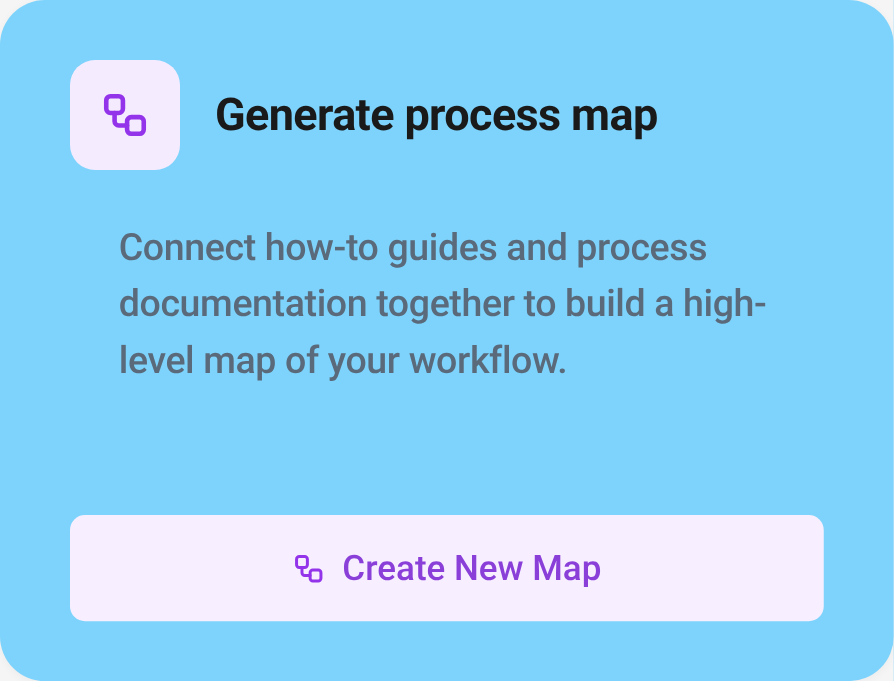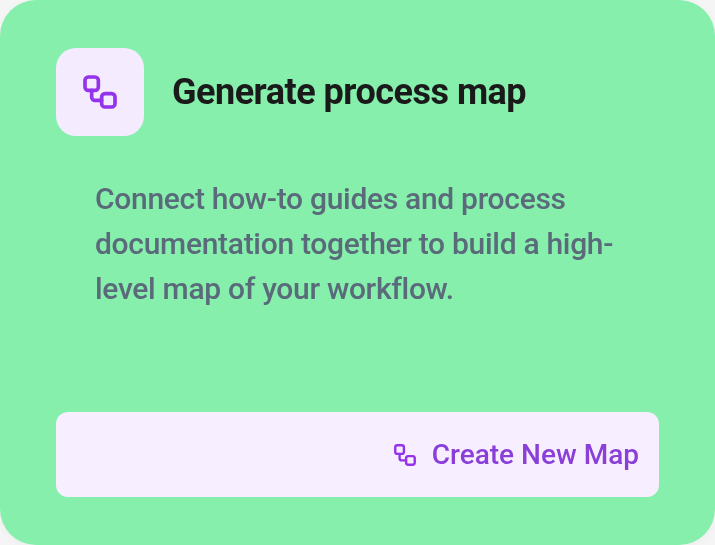--- a/index.html
+++ b/index.html
@@ -10,21 +10,21 @@
     body {
       font-family: -apple-system, BlinkMacSystemFont, 'Segoe UI', Roboto, Helvetica, Arial, sans-serif;
       background: #f5f5f5;
       display: flex;
       align-items: center;
       justify-content: center;
       width: 715px;
       height: 545px;
     }
     .card {
-      background: #86efac;
+      background: #7dd3fc;
       border-radius: 36px;
       padding: 48px 56px 48px 56px;
       width: 715px;
       height: 545px;
       box-shadow: 0 2px 8px rgba(0,0,0,0.04);
       display: flex;
       flex-direction: column;
     }
     .header {
       display: flex;
@@ -57,21 +57,21 @@
       flex-grow: 1;
       margin-left: 39px;
     }
     .button {
       background: #f7efff;
       border: none;
       border-radius: 12px;
       padding: 26px 20px;
       display: flex;
       align-items: center;
-      justify-content: flex-end;
+      justify-content: center;
       gap: 14px;
       cursor: pointer;
       width: 100%;
       font-family: inherit;
     }
     .button-label {
       font-size: 28px;
       font-weight: 500;
       color: #8b3fd9;
     }

